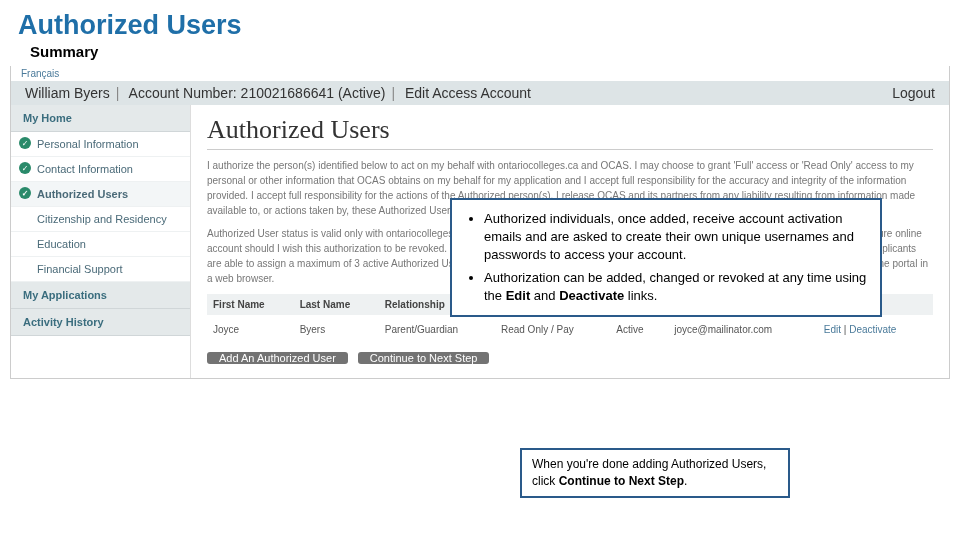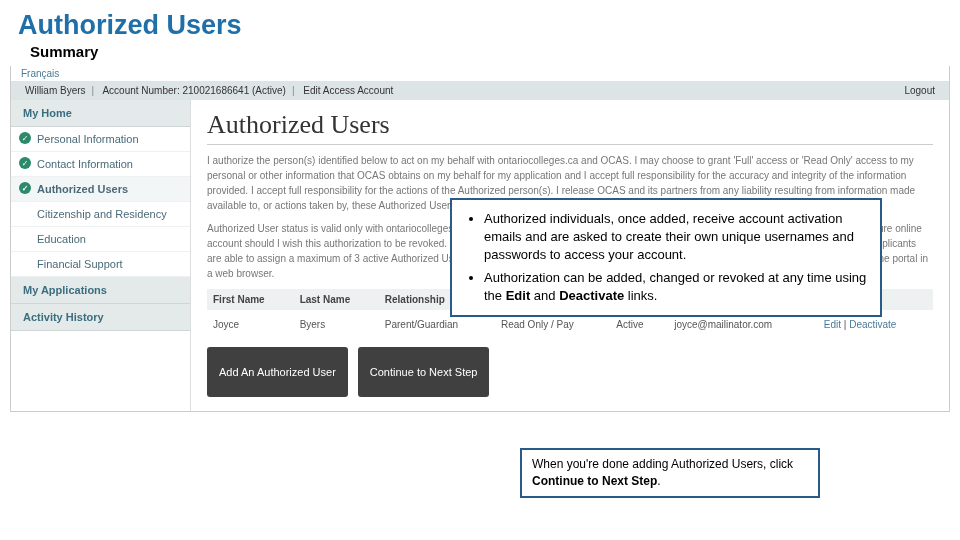--- a/index.html
+++ b/index.html
@@ -9,43 +9,43 @@
   .screenshot { margin: 0 10px; border: 1px solid #ccc; border-top: none; }
   .top-bar { background: #fff; font-size: 10px; padding: 2px 10px; text-align: left; }
   .top-bar a { color: #4a7a9a; text-decoration: none; }
   .brand-bar { background: #307a8f; color: #fff; padding: 10px 14px; display: flex; align-items: center; justify-content: space-between; }
   .brand-left .logo { font-size: 17px; letter-spacing: .5px; }
   .brand-left .tag { font-size: 9px; letter-spacing: 1px; margin-top: 2px; }
   .help-btn { background: #e8ecec; border: 1px solid #9bb; border-radius: 3px; padding: 4px 8px; display: flex; align-items: center; gap: 6px; cursor: pointer; }
   .help-q { background: #445; color: #fff; width: 18px; height: 18px; border-radius: 50%; display: flex; align-items: center; justify-content: center; font-weight: bold; font-size: 12px; }
   .help-txt .hq { font-size: 8px; color: #445; }
   .help-txt .hb { font-size: 11px; font-weight: bold; color: #334; }
-  .acct-bar { background: #dde4e6; font-size: 10px; color: #333; padding: 4px 14px; display: flex; justify-content: space-between; }
+  .acct-bar { background: #dde4e6; font-size: 14px; color: #333; padding: 4px 14px; display: flex; justify-content: space-between; }
   .acct-bar .sep { margin: 0 6px; color: #888; }
   .acct-bar a { color: #333; text-decoration: none; }
   .main { display: flex; background: #fff; }
   .sidebar { width: 180px; border-right: 1px solid #ddd; font-size: 11px; }
   .sb-head { background: #e4e9ea; color: #3a6d7e; padding: 7px 12px; font-weight: bold; border-bottom: 1px solid #d0d6d8; }
   .sb-item { padding: 6px 12px 6px 26px; border-bottom: 1px solid #eef1f2; color: #4a6a78; position: relative; }
   .sb-item.active { background: #f3f6f7; font-weight: bold; }
   .sb-item .chk { position: absolute; left: 8px; top: 5px; width: 12px; height: 12px; border-radius: 50%; background: #2a8a6a; display: flex; align-items: center; justify-content: center; color: #fff; font-size: 8px; }
   .content { flex: 1; padding: 10px 16px 14px; font-size: 10px; color: #555; }
   .pg-title { font-family: "Times New Roman", serif; font-size: 26px; color: #333; border-bottom: 1px solid #ccc; padding-bottom: 4px; margin-bottom: 8px; }
   .auth-txt { line-height: 1.5; margin-bottom: 8px; color: #777; }
   .tbl { width: 100%; border-collapse: collapse; font-size: 10px; margin-top: 6px; }
   .tbl th { background: #eef1f2; text-align: left; padding: 5px 6px; font-weight: bold; color: #444; border-bottom: 4px solid #fff; }
   .tbl td { padding: 5px 6px; color: #555; }
   .tbl a { color: #4a7a9a; text-decoration: none; }
   .btn-row { margin-top: 12px; display: flex; gap: 10px; }
-  .dark-btn { background: #404040; color: #fff; border: none; border-radius: 3px; padding: 19px 12px; font-size: 11px; cursor: pointer; }
+  .dark-btn { background: #737373; color: #fff; border: none; border-radius: 3px; padding: 0 12px; font-size: 11px; cursor: pointer; }
   .callout { position: absolute; background: #fff; border: 2px solid #2a5a8a; font-size: 13px; color: #000; padding: 6px 10px; line-height: 1.4; }
   .callout ul { list-style: disc; padding-left: 22px; }
   .callout li { margin: 4px 0; }
   .c1 { left: 450px; top: 198px; width: 432px; }
-  .c2 { left: 520px; top: 448px; width: 300px; font-size: 12px; }
+  .c2 { left: 520px; top: 448px; width: 270px; font-size: 12px; }
 </style>
 </head>
 <body>
 
 <div class="slide-title">Authorized Users</div>
 <div class="slide-sub">Summary</div>
 
 <div class="screenshot">
   <div class="top-bar">
     <a href="#">Français</a>

